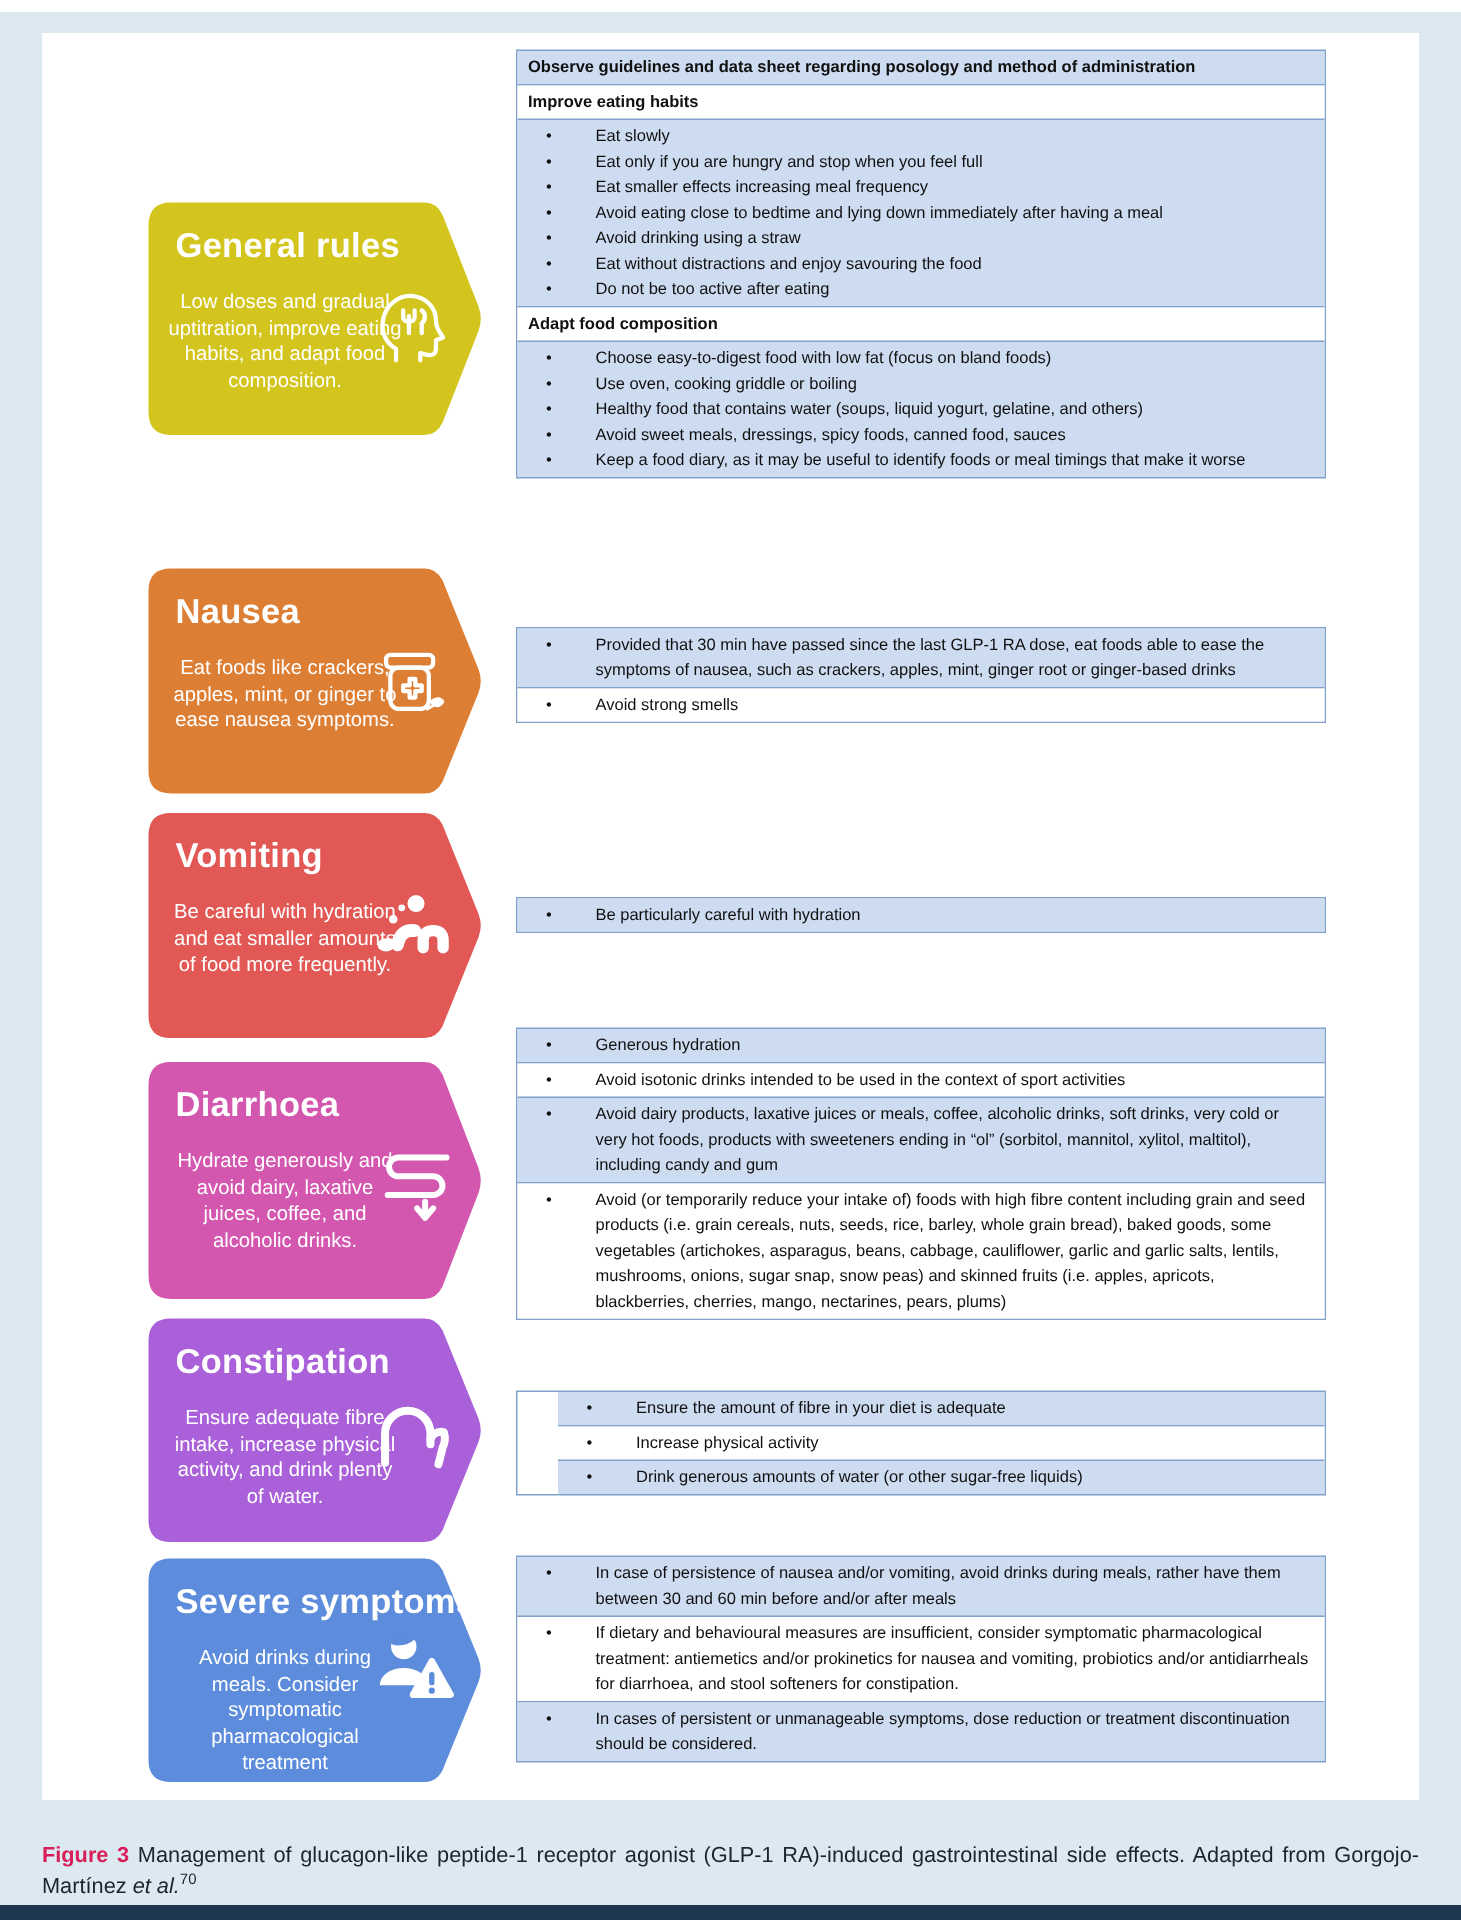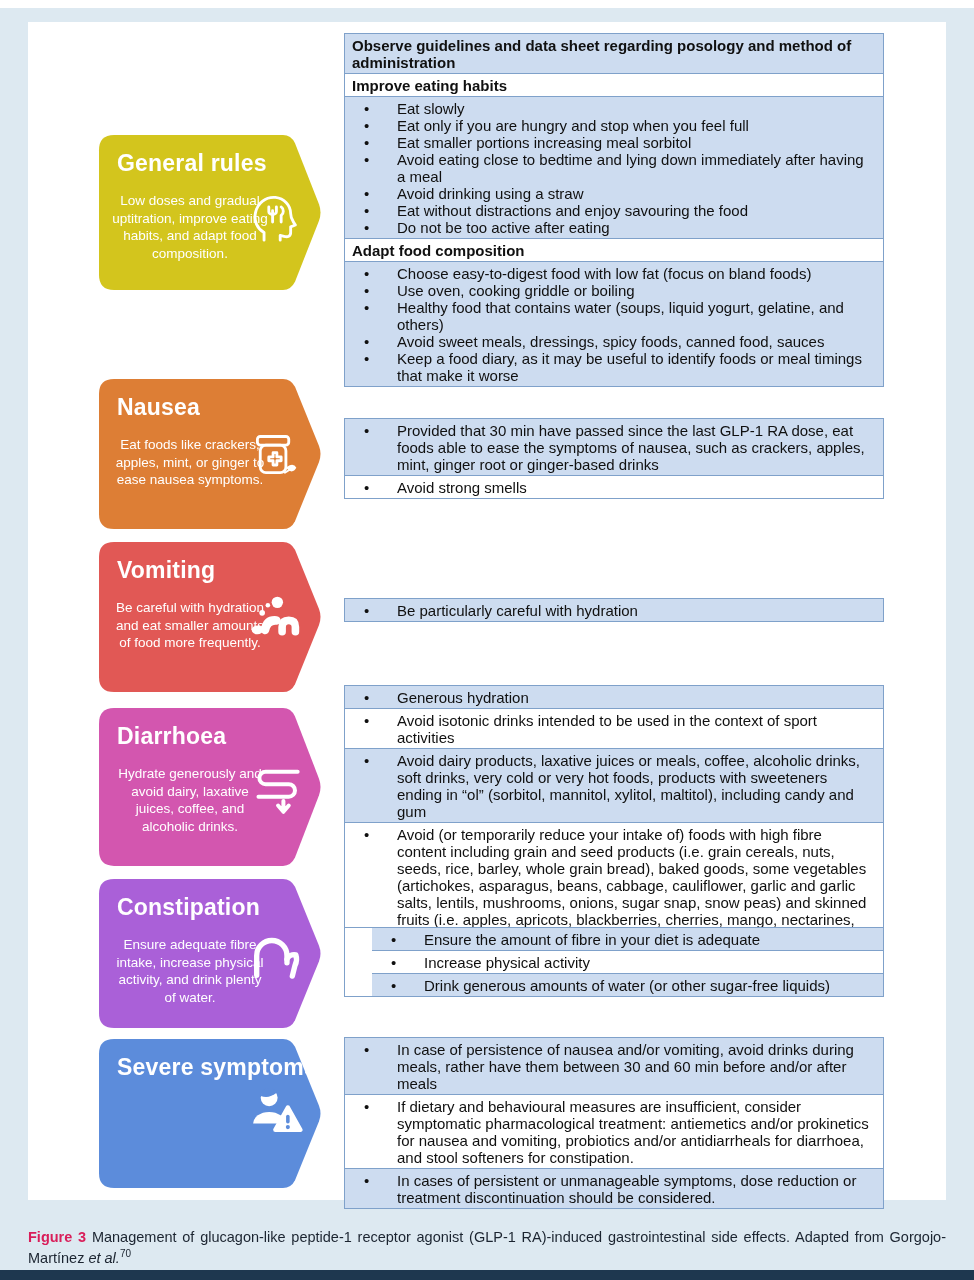--- a/index.html
+++ b/index.html
@@ -7,21 +7,21 @@
     width:974px;height:1280px;position:relative;background:#ffffff;
     font-family:"Liberation Sans", sans-serif;overflow:hidden;
   }
   .page-bg{position:absolute;left:0;top:8px;width:974px;height:1262px;background:#dde9f1;}
   .panel{position:absolute;left:28px;top:22px;width:918px;height:1178px;background:#ffffff;}
   .bottom-bar{position:absolute;left:0;top:1270px;width:974px;height:10px;background:#1e374f;}
 
   
   .dtable{
     position:absolute;left:344px;width:540px;background:#fff;
-    border:1.6px solid #7fa1ca;font-size:15px;line-height:17px;color:#101010;
+    border:1.6px solid #7fa1ca;font-size:11px;line-height:17px;color:#101010;
     box-sizing:border-box;
   }
   .trow{border-bottom:1.6px solid #7fa1ca;padding:2.5px 4px;}
   .trow:last-child{border-bottom:none;}
   .trow.blue{background:#cddcf0;}
   .trow.white{background:#ffffff;}
   .hdr{font-weight:bold;padding-left:7px;}
   .bline{display:flex;align-items:flex-start;}
   .bullet{flex:0 0 48px;padding-left:15px;box-sizing:border-box;}
   .bullet::before{content:"\2022";}
@@ -151,20 +151,21 @@
     </svg>
   </div>
 </div>
 
 <div class="arrow" style="top:1037px;height:153px;">
   <svg class="arrow-shape" viewBox="0 0 226 156" preserveAspectRatio="none">
     <path d="M17,2 H186 Q194,2 198,10 L222,70 Q225,78 222,86 L198,146 Q194,154 186,154 H17 Q2,154 2,139 V17 Q2,2 17,2 Z" fill="#5c8cdb"></path>
   </svg>
   <div class="arrow-inner">
     <div class="arrow-title">Severe symptoms</div>
+    <div class="arrow-body">Avoid drinks during meals. Consider symptomatic pharmacological treatment</div>
   </div>
   <div class="arrow-icon" style="transform:translateY(-52%);">
     <svg viewBox="0 0 64 64">
       <circle cx="26" cy="15" r="9.5" fill="#fff"></circle>
       <path d="M16.5,13 a9.5,9.5 0 0 1 18,-3.5 q-9,7 -18,3.5" fill="#5c8cdb"></path>
       <path d="M8,44 a18,13 0 0 1 36,0 z" fill="#fff"></path>
       <path d="M47,26 L61,51 H33 Z" fill="#fff" stroke="#fff" stroke-width="5" stroke-linejoin="round"></path>
       <rect x="45" y="34" width="4" height="10" rx="2" fill="#5c8cdb"></rect>
       <circle cx="47" cy="48" r="2.3" fill="#5c8cdb"></circle>
     </svg>
@@ -178,21 +179,21 @@
     <div class="bline">
         <span class="bullet"></span>
         <span class="btext">Eat slowly</span>
       </div>
     <div class="bline">
         <span class="bullet"></span>
         <span class="btext">Eat only if you are hungry and stop when you feel full</span>
       </div>
     <div class="bline">
         <span class="bullet"></span>
-        <span class="btext">Eat smaller portions increasing meal sorbitol</span>
+        <span class="btext">Eat smaller effects increasing meal frequency</span>
       </div>
     <div class="bline">
         <span class="bullet"></span>
         <span class="btext">Avoid eating close to bedtime and lying down immediately after having a meal</span>
       </div>
     <div class="bline">
         <span class="bullet"></span>
         <span class="btext">Avoid drinking using a straw</span>
       </div>
     <div class="bline">

